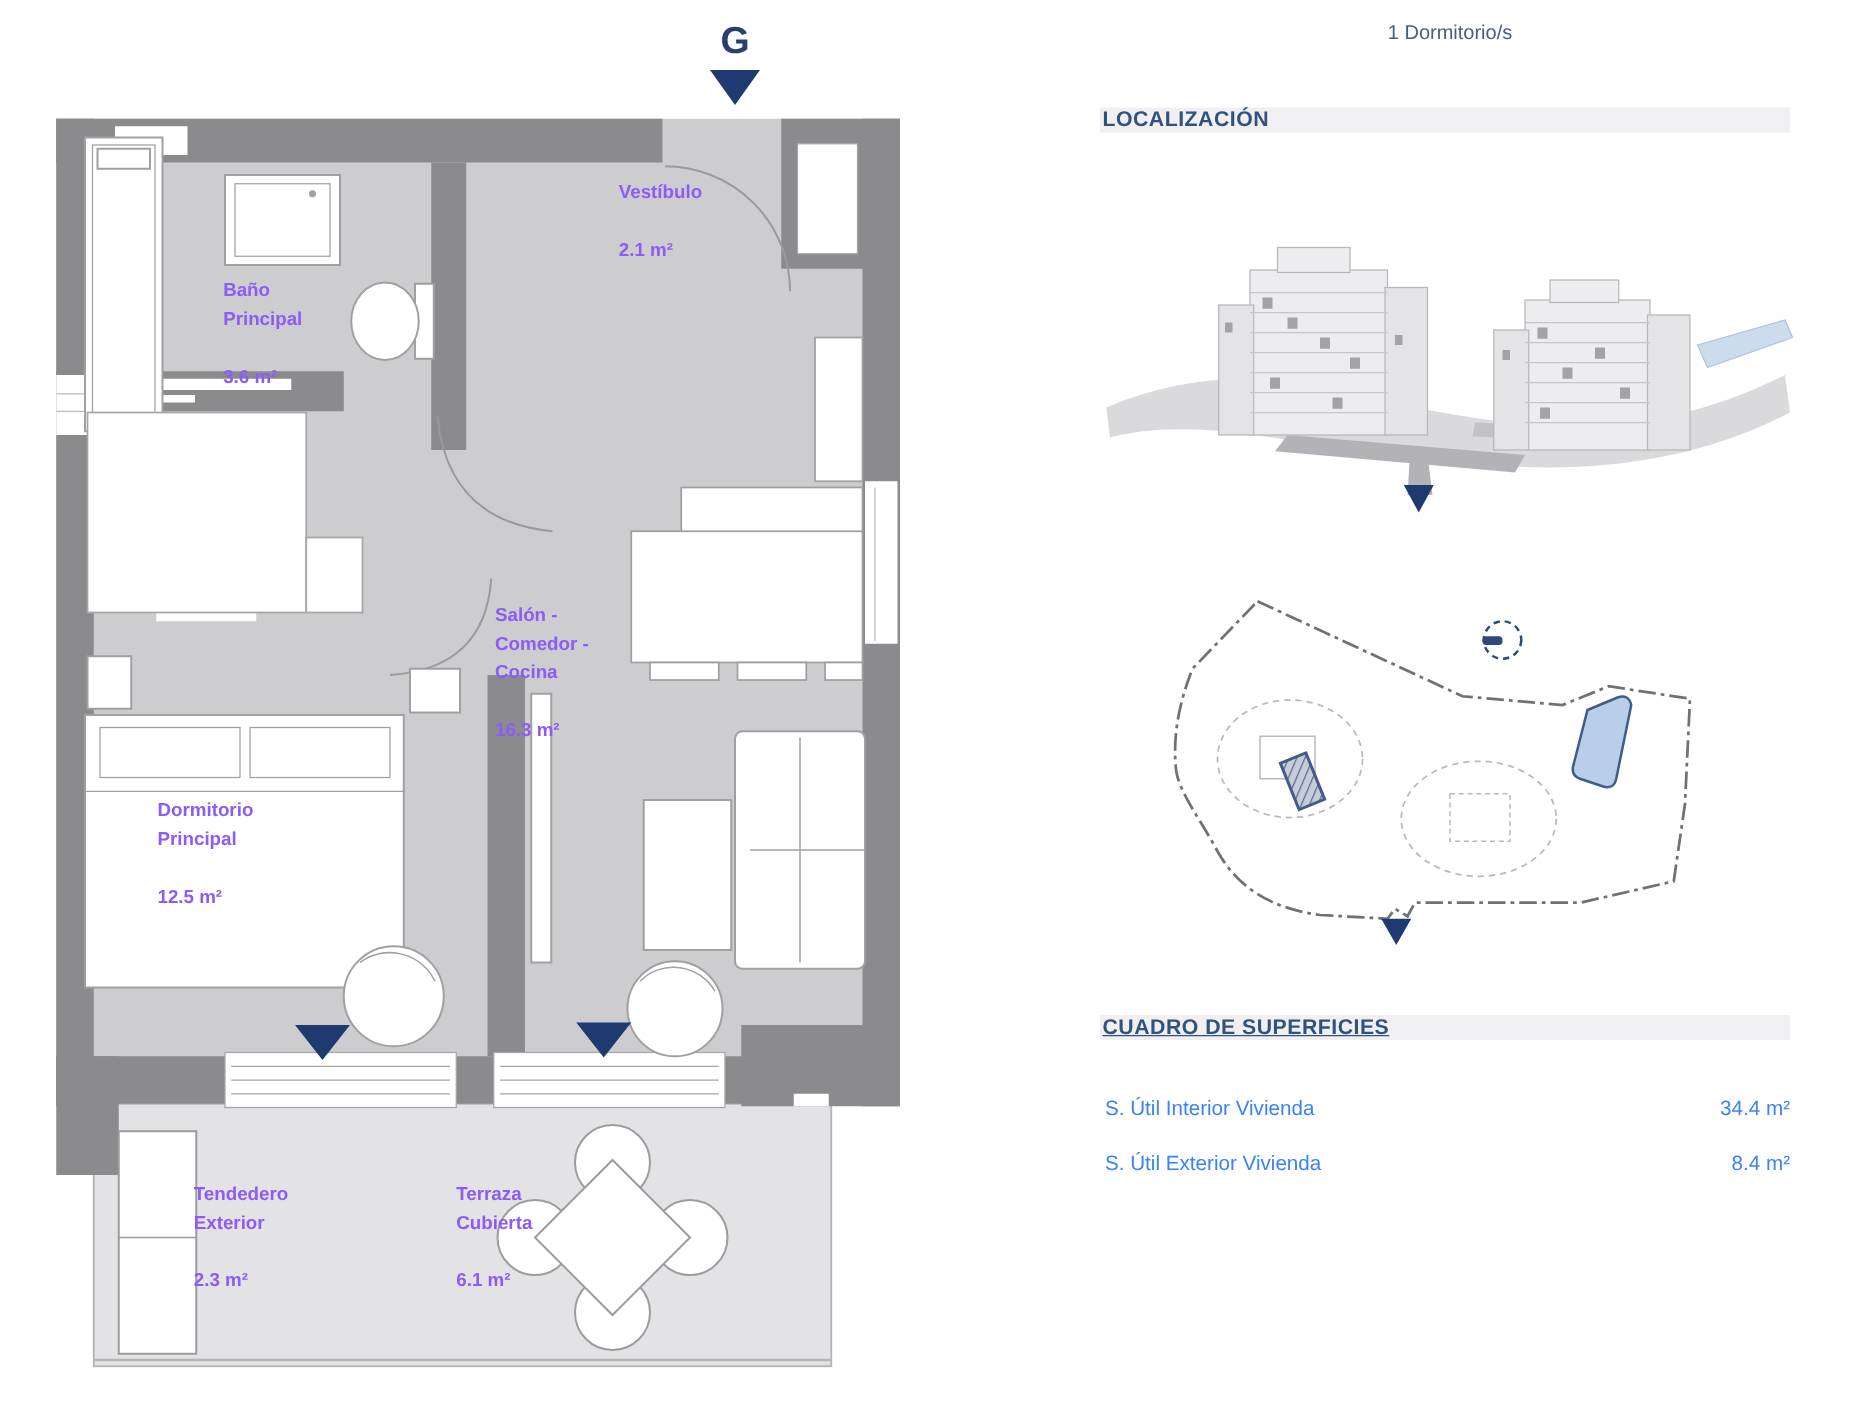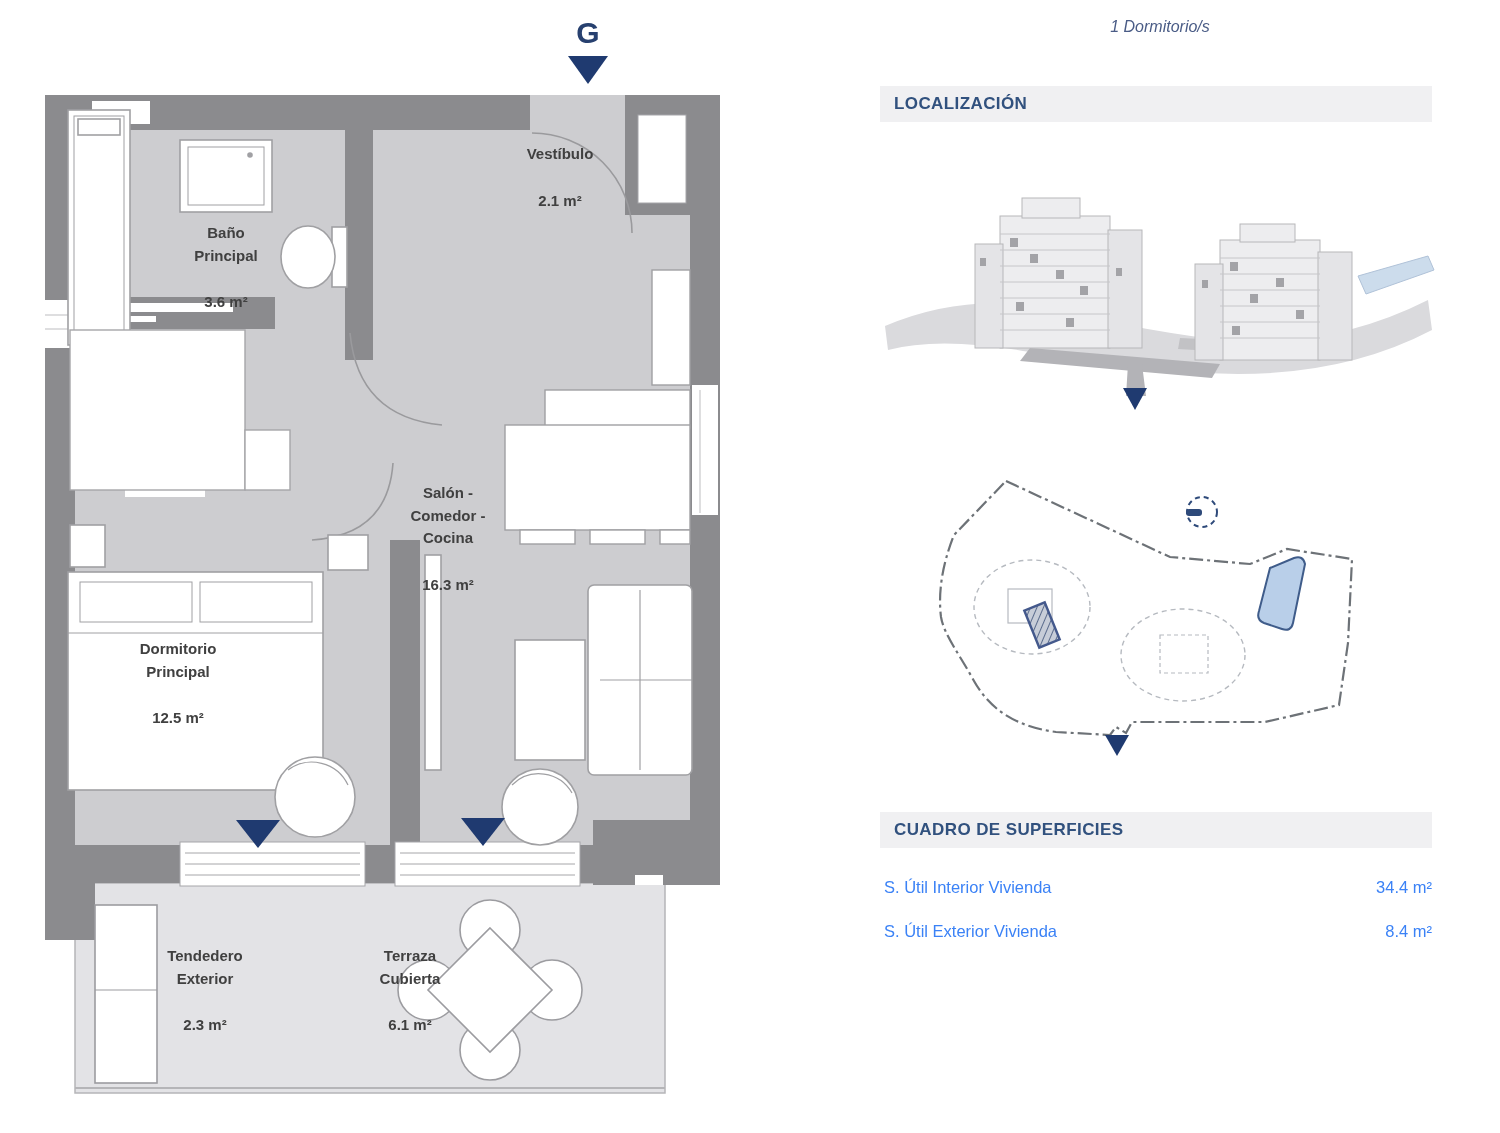--- a/index.html
+++ b/index.html
@@ -1,36 +1,36 @@
 <!DOCTYPE html>
 <html><head>
 <meta charset="utf-8">
 <style>
   html,body{margin:0;padding:0;background:#ffffff;}
   body{width:1500px;height:1133px;position:relative;overflow:hidden;
        font-family:"Liberation Sans", sans-serif;color:#44598c;}
   .abs{position:absolute;}
 
   
-  .room-label{position:absolute;transform:translateX(-50%);text-align:center;
-      font-size:15px;line-height:1.5;font-weight:bold;color:#404040;}
+  .room-label{position:absolute;transform:translateX(-50%);text-align:left;
+      font-size:15px;line-height:1.5;font-weight:bold;color:#8b5cf6;}
   .room-area{font-weight:bold;margin-top:24px;}
 
   
   .g-letter{position:absolute;left:566px;top:16px;width:44px;text-align:center;
       font-size:30px;font-weight:bold;color:#27406f;}
 
   
   .page-title{position:absolute;left:880px;top:18px;width:560px;text-align:center;
-      font-size:16px;color:#4a5c86;font-style:italic;}
-  .band{position:absolute;left:880px;width:552px;height:36px;background:#f0f0f2;
-      display:flex;align-items:center;padding-left:14px;box-sizing:border-box;
+      font-size:16px;color:#4a5c86;}
+  .band{position:absolute;left:880px;width:552px;height:20px;background:#f0f0f2;
+      display:flex;align-items:center;padding-left:2px;box-sizing:border-box;
       font-size:17px;font-weight:bold;color:#31517e;letter-spacing:.4px;}
   .band-loc{top:86px;}
-  .band-cuadro{top:812px;}
+  .band-cuadro{top:812px;text-decoration:underline;}
 
   .surf-table{position:absolute;left:884px;top:868px;width:548px;}
   .surf-row{display:flex;justify-content:space-between;align-items:baseline;
       font-size:16.5px;color:#3b82f6;padding:10px 0 10px 0;height:24px;}
   .surf-row .val{text-align:right;}
   .surf-row.bold{font-weight:bold;}
 </style>
 </head>
 <body>
 

